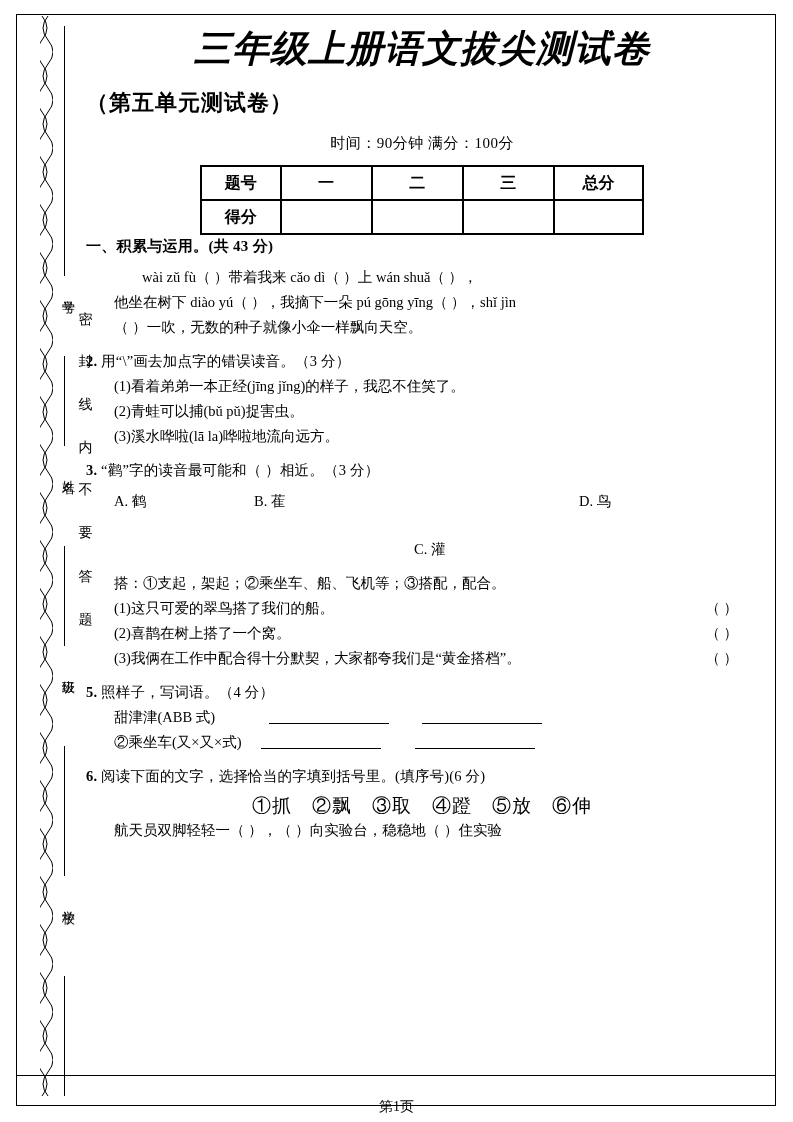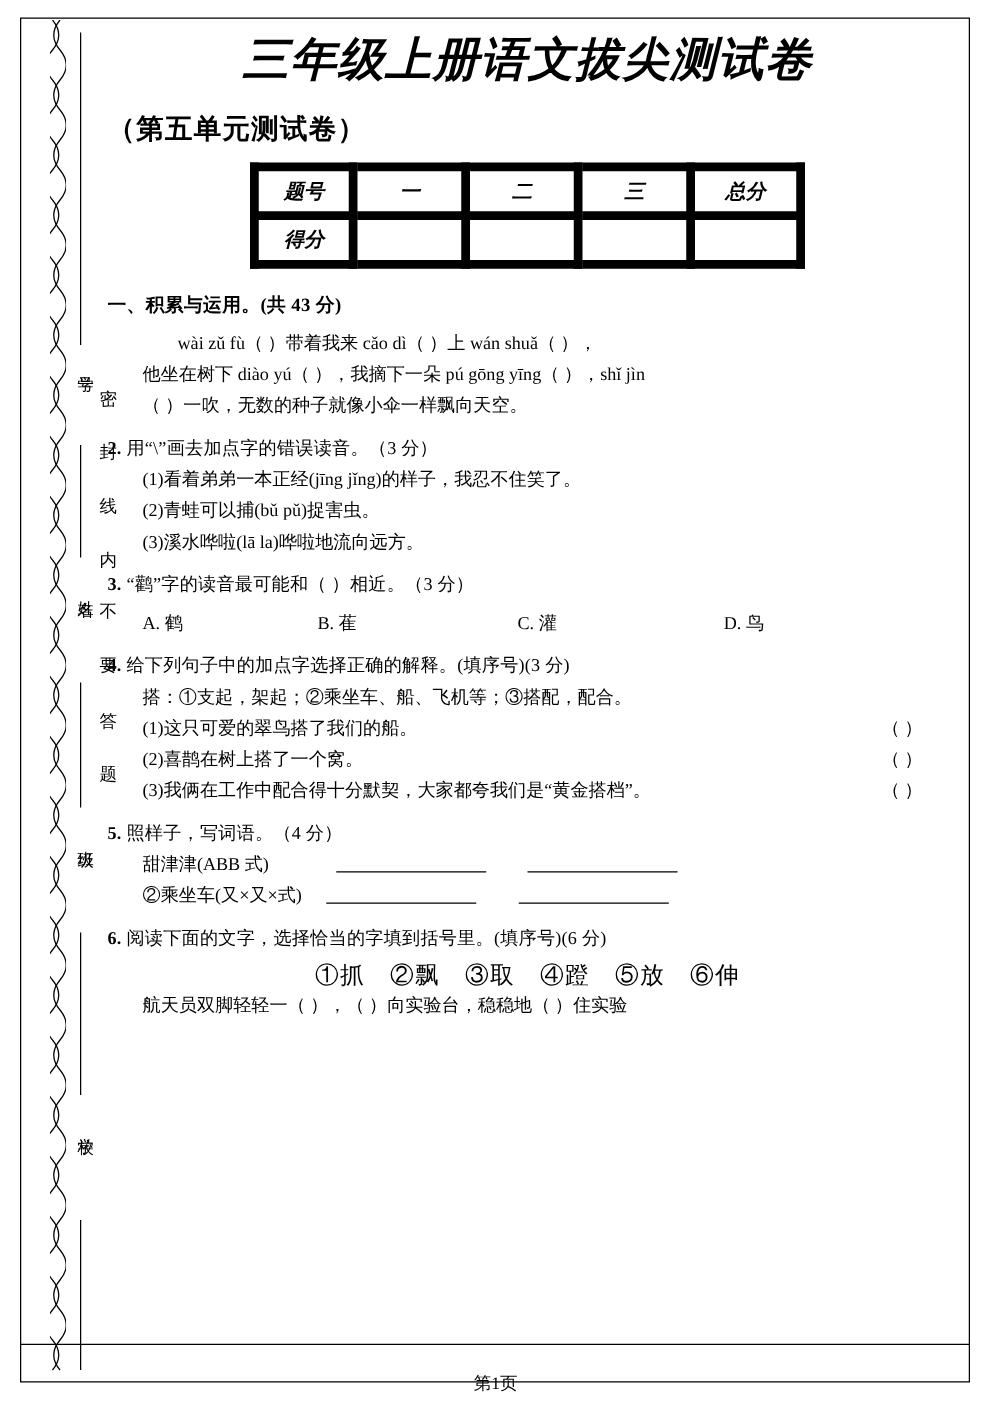--- a/index.html
+++ b/index.html
@@ -101,40 +101,39 @@
     text-align: center;
     margin-top: 16px;
     letter-spacing: 0.5px;
   }
   table.score {
     border-collapse: collapse;
     margin: 12px auto 0 auto;
     width: 444px;
   }
   table.score td {
-    border: 7px solid #000000;
+    border: 2px solid #000000;
     height: 30px;
     text-align: center;
     font-size: 16px;
     font-weight: bold;
-    font-style: italic;
   }
   table.score td.label {
     width: 78px;
   }
   table.score td.cell {
     width: 90px;
   }
   table.score td.total {
     width: 88px;
   }
   .section-head {
     font-size: 15px;
     font-weight: bold;
-    margin-top: 20px;
+    margin-top: 2px;
     letter-spacing: 0.3px;
   }
   .q {
     margin-top: 9px;
     font-size: 14.5px;
     line-height: 25px;
   }
   .q-title {
     font-size: 14.5px;
     letter-spacing: 0.2px;
@@ -153,21 +152,21 @@
   }
   .choices {
     display: flex;
     margin-top: 6px;
   }
   .choices > div {
     font-size: 14.5px;
   }
   .opt-a { width: 140px; padding-left: 28px;}
   .opt-b { width: 160px; }
-  .opt-c { width: 165px; }
+  .opt-c { width: 165px; margin-top: 48px; }
   .opt-d { width: 120px; }
   .row-paren {
     display: flex;
     justify-content: space-between;
     align-items: center;
   }
   .row-paren .pr { padding-right: 20px; }
   .footer {
     position: absolute;
     left: 0;
@@ -216,20 +215,21 @@
     <div class="seal-text t3">班级</div>
     <div class="seal-text t4">学校</div>
   </div>
 
   <div style="position:absolute; left:76px; top:300px; width:24px; font-size:14px; line-height:30px; text-align:center; writing-mode:vertical-rl; text-orientation:upright; letter-spacing:14px;">密  封  线  内  不  要  答  题</div>
 
   <div class="content">
 
     <div class="main-title">三年级上册语文拔尖测试卷</div>
     <div class="sub-title">（第五单元测试卷）</div>
+    <div class="time-line">时间：90分钟    满分：100分</div>
 
     <table class="score">
       <tbody>
           <tr>
         <td class="label">题号</td>
         <td class="cell">一</td>
         <td class="cell">二</td>
         <td class="cell">三</td>
         <td class="total">总分</td>
       </tr>
@@ -264,22 +264,20 @@
         <span>“鹳”字的读音最可能和（      ）相近。（3 分）</span></div>
       <div class="choices">
         <div class="opt-a">A.  鹤</div>
         <div class="opt-b">B.  萑</div>
         <div class="opt-c">C.  灌</div>
         <div class="opt-d">D.  鸟</div>
       </div>
     </div>
 
     <div class="q">
-      <div class="q-title"><span class="q-num">4.</span>
-        <span>给下列句子中的加点字选择正确的解释。(填序号)(3 分)</span></div>
       <div class="indent1">搭：①支起，架起；②乘坐车、船、飞机等；③搭配，配合。</div>
       <div class="indent1 row-paren">
         <span>(1)这只可爱的翠鸟搭了我们的船。</span>
         <span class="pr">（      ）</span>
       </div>
       <div class="indent1 row-paren">
         <span>(2)喜鹊在树上搭了一个窝。</span>
         <span class="pr">（      ）</span>
       </div>
       <div class="indent1 row-paren">

